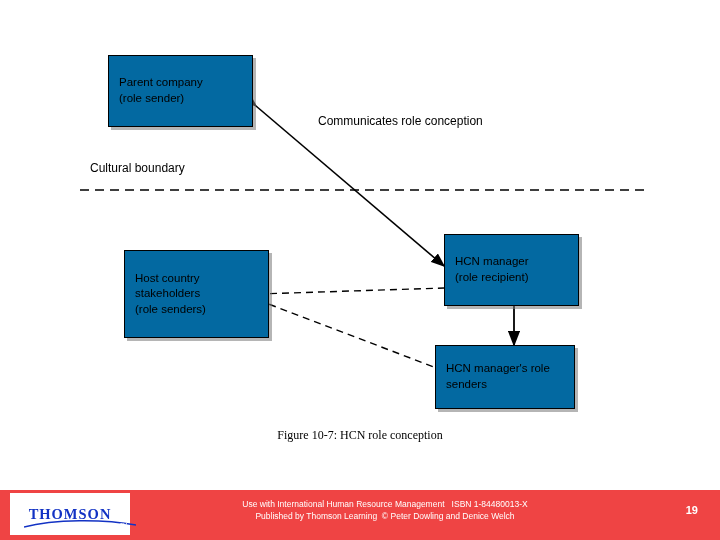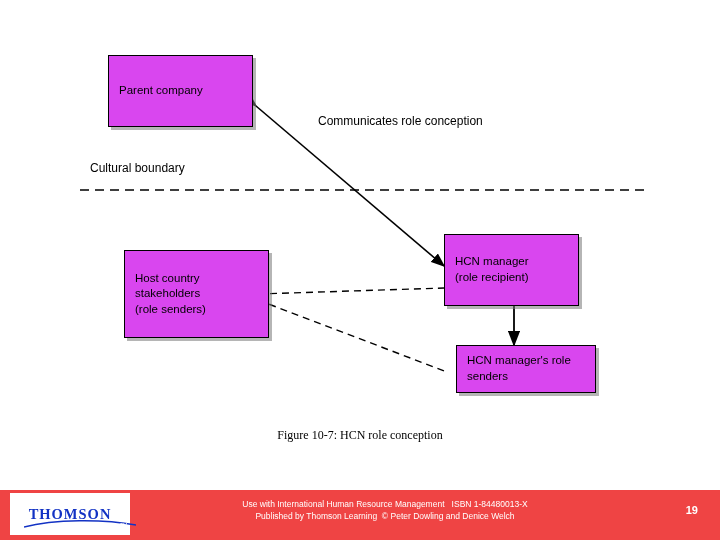--- a/index.html
+++ b/index.html
@@ -26,21 +26,21 @@
   
   #diagram {
     position: absolute;
     left: 0; top: 0;
     width: 720px;
     height: 420px;
   }
 
   .box {
     position: absolute;
-    background: #d946ef;
+    background: #0369a1;
     border: 1px solid #000000;
     box-shadow: 3px 3px 0 rgba(120,120,120,0.55);
     box-sizing: border-box;
     color: #000000;
     font-size: 11.5px;
     line-height: 1.35;
     padding: 6px 10px;
     display: flex;
     flex-direction: column;
     justify-content: center;
@@ -53,22 +53,22 @@
   }
   #box-host {
     left: 108px; top: 250px;
     width: 145px; height: 88px; margin-left: 16px;
   }
   #box-hcn-manager {
     left: 444px; top: 234px;
     width: 135px; height: 72px;
   }
   #box-hcn-behavior {
-    left: 456px; top: 345px;
-    width: 140px; height: 48px;
+    left: 435px; top: 345px;
+    width: 140px; height: 64px;
   }
 
   .plain-label {
     position: absolute;
     color: #000000;
     font-size: 12px;
     white-space: pre;
   }
   #label-communicates { left: 318px; top: 114px; }
   #label-cultural-boundary { left: 90px; top: 161px; }
@@ -174,20 +174,21 @@
 
       <line x1="258" y1="294" x2="444" y2="288" stroke="#000000" stroke-width="1.4" stroke-dasharray="7,5" marker-start="url(#arrowhead-dash)"></line>
 
       <line x1="258" y1="300" x2="447" y2="372" stroke="#000000" stroke-width="1.4" stroke-dasharray="7,5"></line>
 
       <line x1="514" y1="306" x2="514" y2="345" stroke="#000000" stroke-width="1.8" marker-end="url(#arrowhead)"></line>
     </svg>
 
     <div class="box" id="box-parent">
       <span class="line">Parent company</span>
+      <span class="line">(role sender)</span>
     </div>
 
     <div class="box" id="box-host">
       <span class="line">Host country</span>
       <span class="line">stakeholders</span>
       <span class="line">(role senders)</span>
     </div>
 
     <div class="box" id="box-hcn-manager">
       <span class="line">HCN manager</span>

